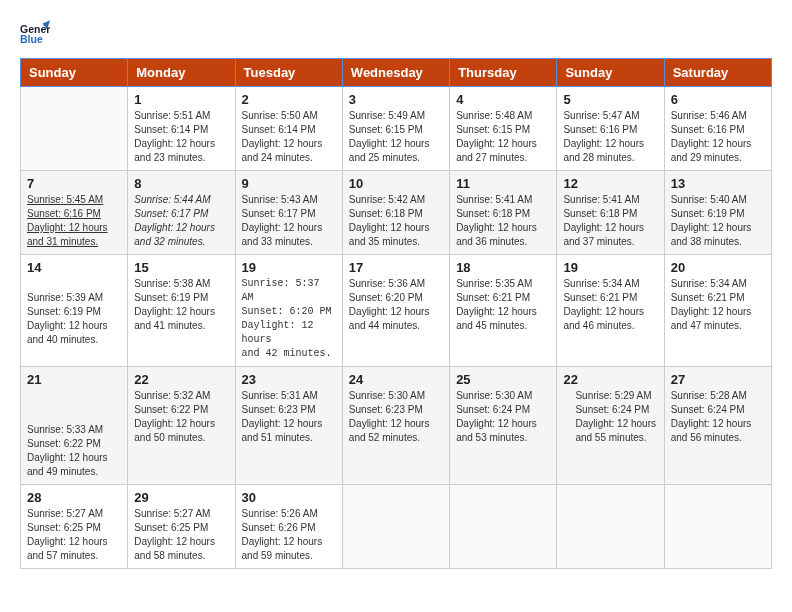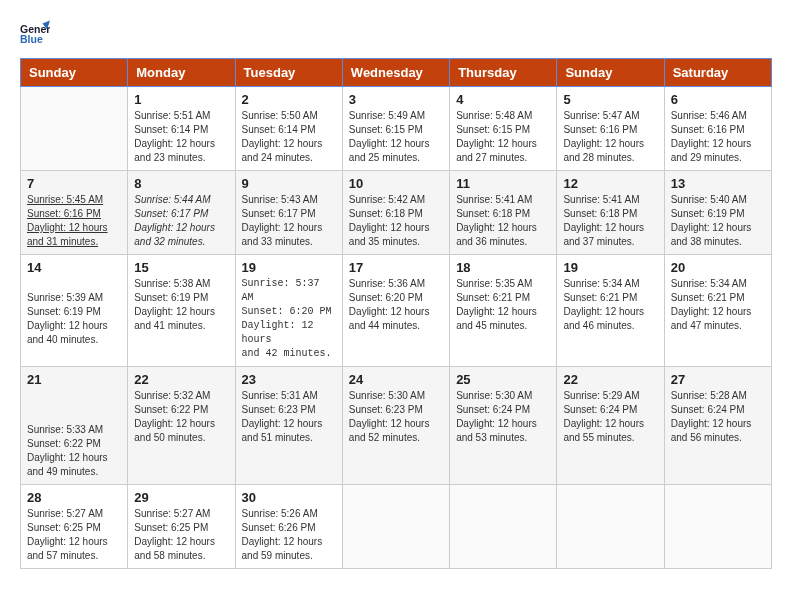--- a/index.html
+++ b/index.html
@@ -290,21 +290,21 @@
         </td>
         <td>
           <span class="day-number">25</span>
           <div class="day-info" style="white-space: pre-line;">Sunrise: 5:30 AM
 Sunset: 6:24 PM
 Daylight: 12 hours
 and 53 minutes.</div>
         </td>
         <td>
           <span class="day-number">22</span>
-          <div class="day-info" style="white-space: pre-line;">Sunrise: 5:29 AM
+          <div class="day-info" style="white-space: pre-line; margin-left: 12px;">Sunrise: 5:29 AM
 Sunset: 6:24 PM
 Daylight: 12 hours
 and 55 minutes.</div>
         </td>
         <td>
           <span class="day-number">27</span>
           <div class="day-info" style="white-space: pre-line;">Sunrise: 5:28 AM
 Sunset: 6:24 PM
 Daylight: 12 hours
 and 56 minutes.</div>

